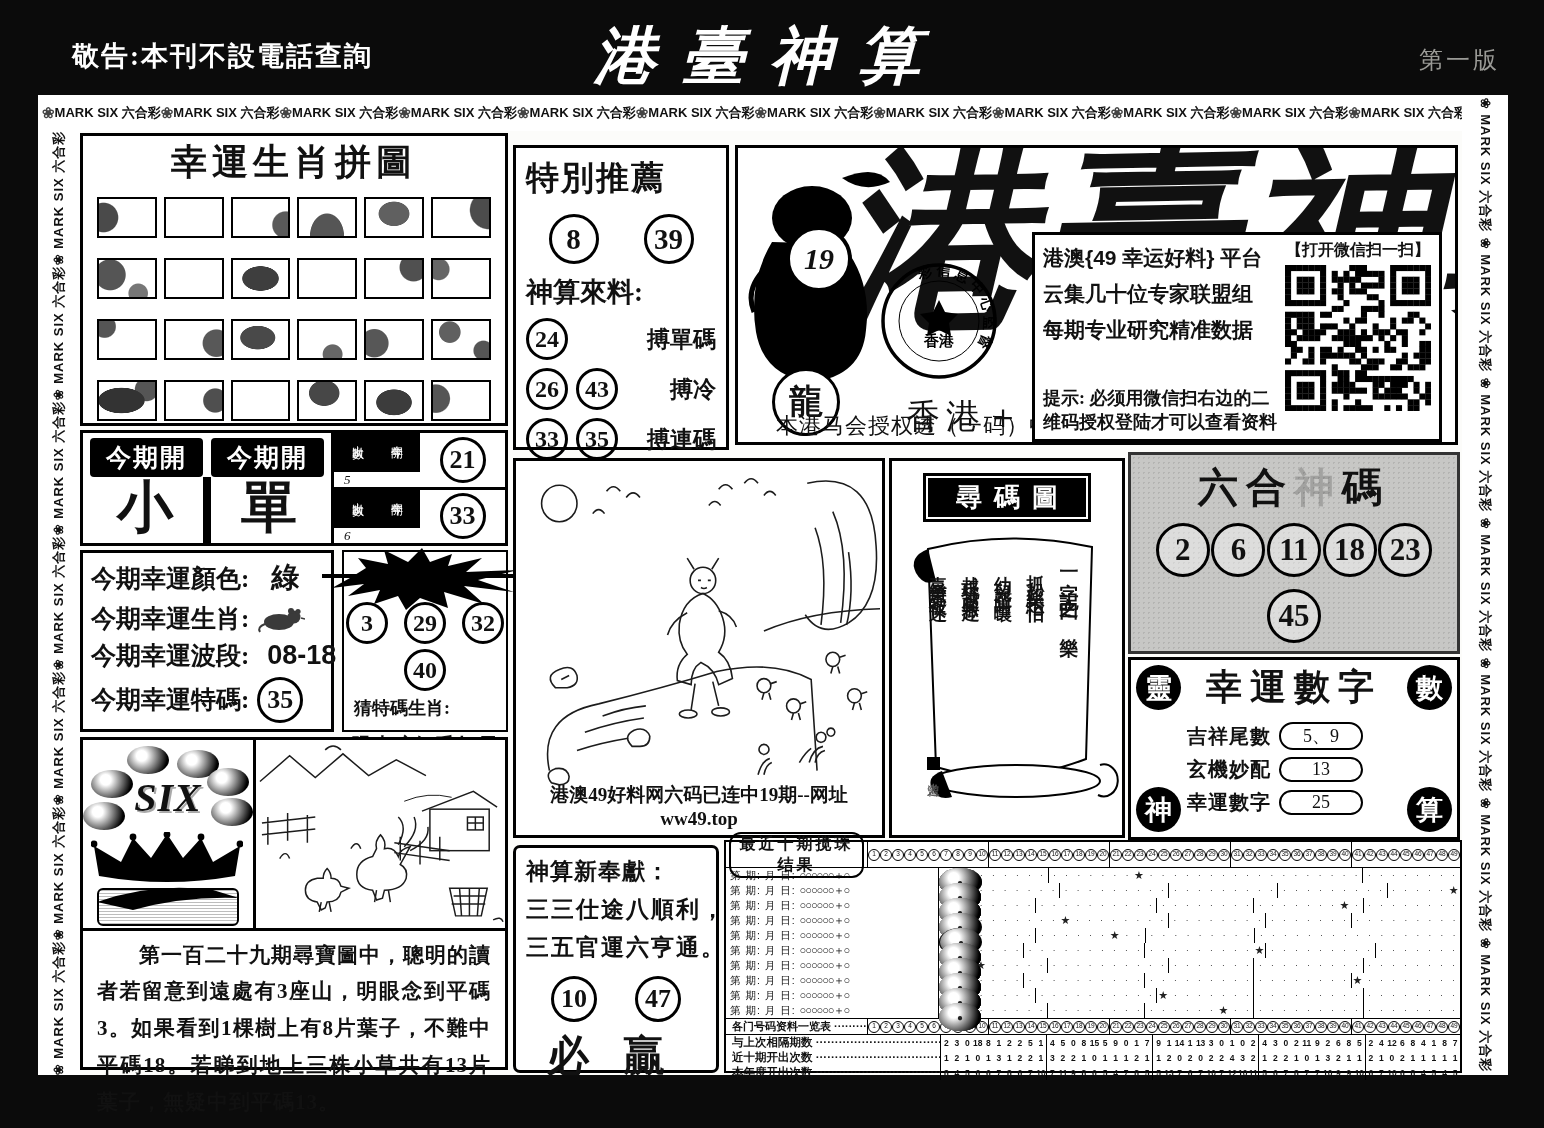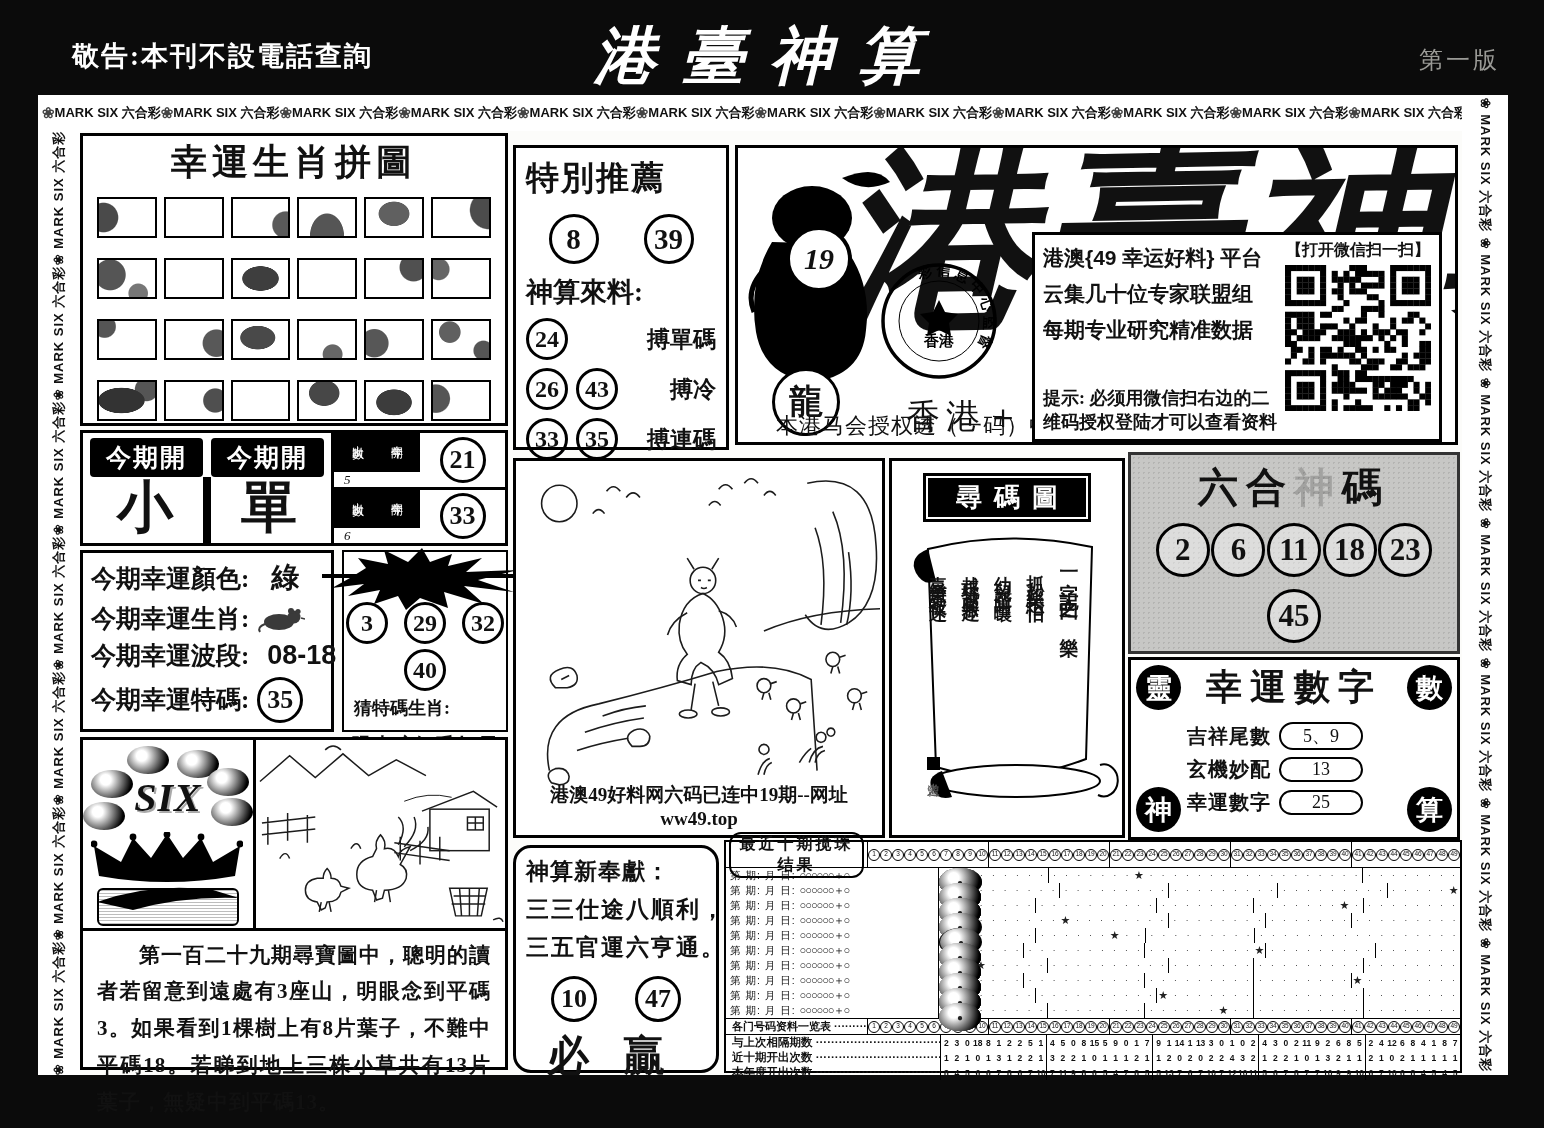--- a/index.html
+++ b/index.html
@@ -157,21 +157,21 @@
   .ln-title{font-size:36px;font-weight:900;text-align:center;letter-spacing:8px;margin-top:3px;}
   .ln-body{display:flex;padding:4px 20px 0 56px;}
   .ln-col{flex:1;}
   .ln-col.right{padding-top:8px;}
   .ln-row{display:flex;align-items:center;gap:8px;margin:6px 0;}
   .ln-label{font-size:20px;font-weight:700;letter-spacing:1px;white-space:nowrap;}
   .pill{border:2.5px solid #000;border-radius:15px;min-width:64px;text-align:center;font-size:18px;
         font-weight:400;padding:0 8px;white-space:nowrap;}
 
   
-  #box-offering{left:513px;top:845px;width:206px;height:228px;border-radius:18px;padding:8px 10px;text-align:center;}
+  #box-offering{left:513px;top:845px;width:206px;height:228px;border-radius:7px;padding:8px 10px;text-align:center;}
   .off-title{font-size:23px;font-weight:800;text-align:left;letter-spacing:1px;}
   .off-line{font-size:23px;font-weight:700;text-align:left;margin-top:7px;letter-spacing:2px;white-space:nowrap;}
   .off-nums{display:flex;justify-content:space-around;margin:13px 6px 6px;}
   .off-slogan{font-size:42px;font-weight:900;letter-spacing:34px;white-space:nowrap;margin-top:4px;padding-left:14px;}
 
   
   #box-results{left:724px;top:840px;width:738px;height:233px;border-width:2px;
                font-family:"Liberation Sans","DejaVu Sans",sans-serif;display:flex;flex-direction:column;}
   .res-header{display:flex;height:25px;align-items:center;border-bottom:1px solid #000;}
   .res-title-box{width:202px;margin:1px 3px;border:2px solid #000;border-radius:12px;font-size:16px;

